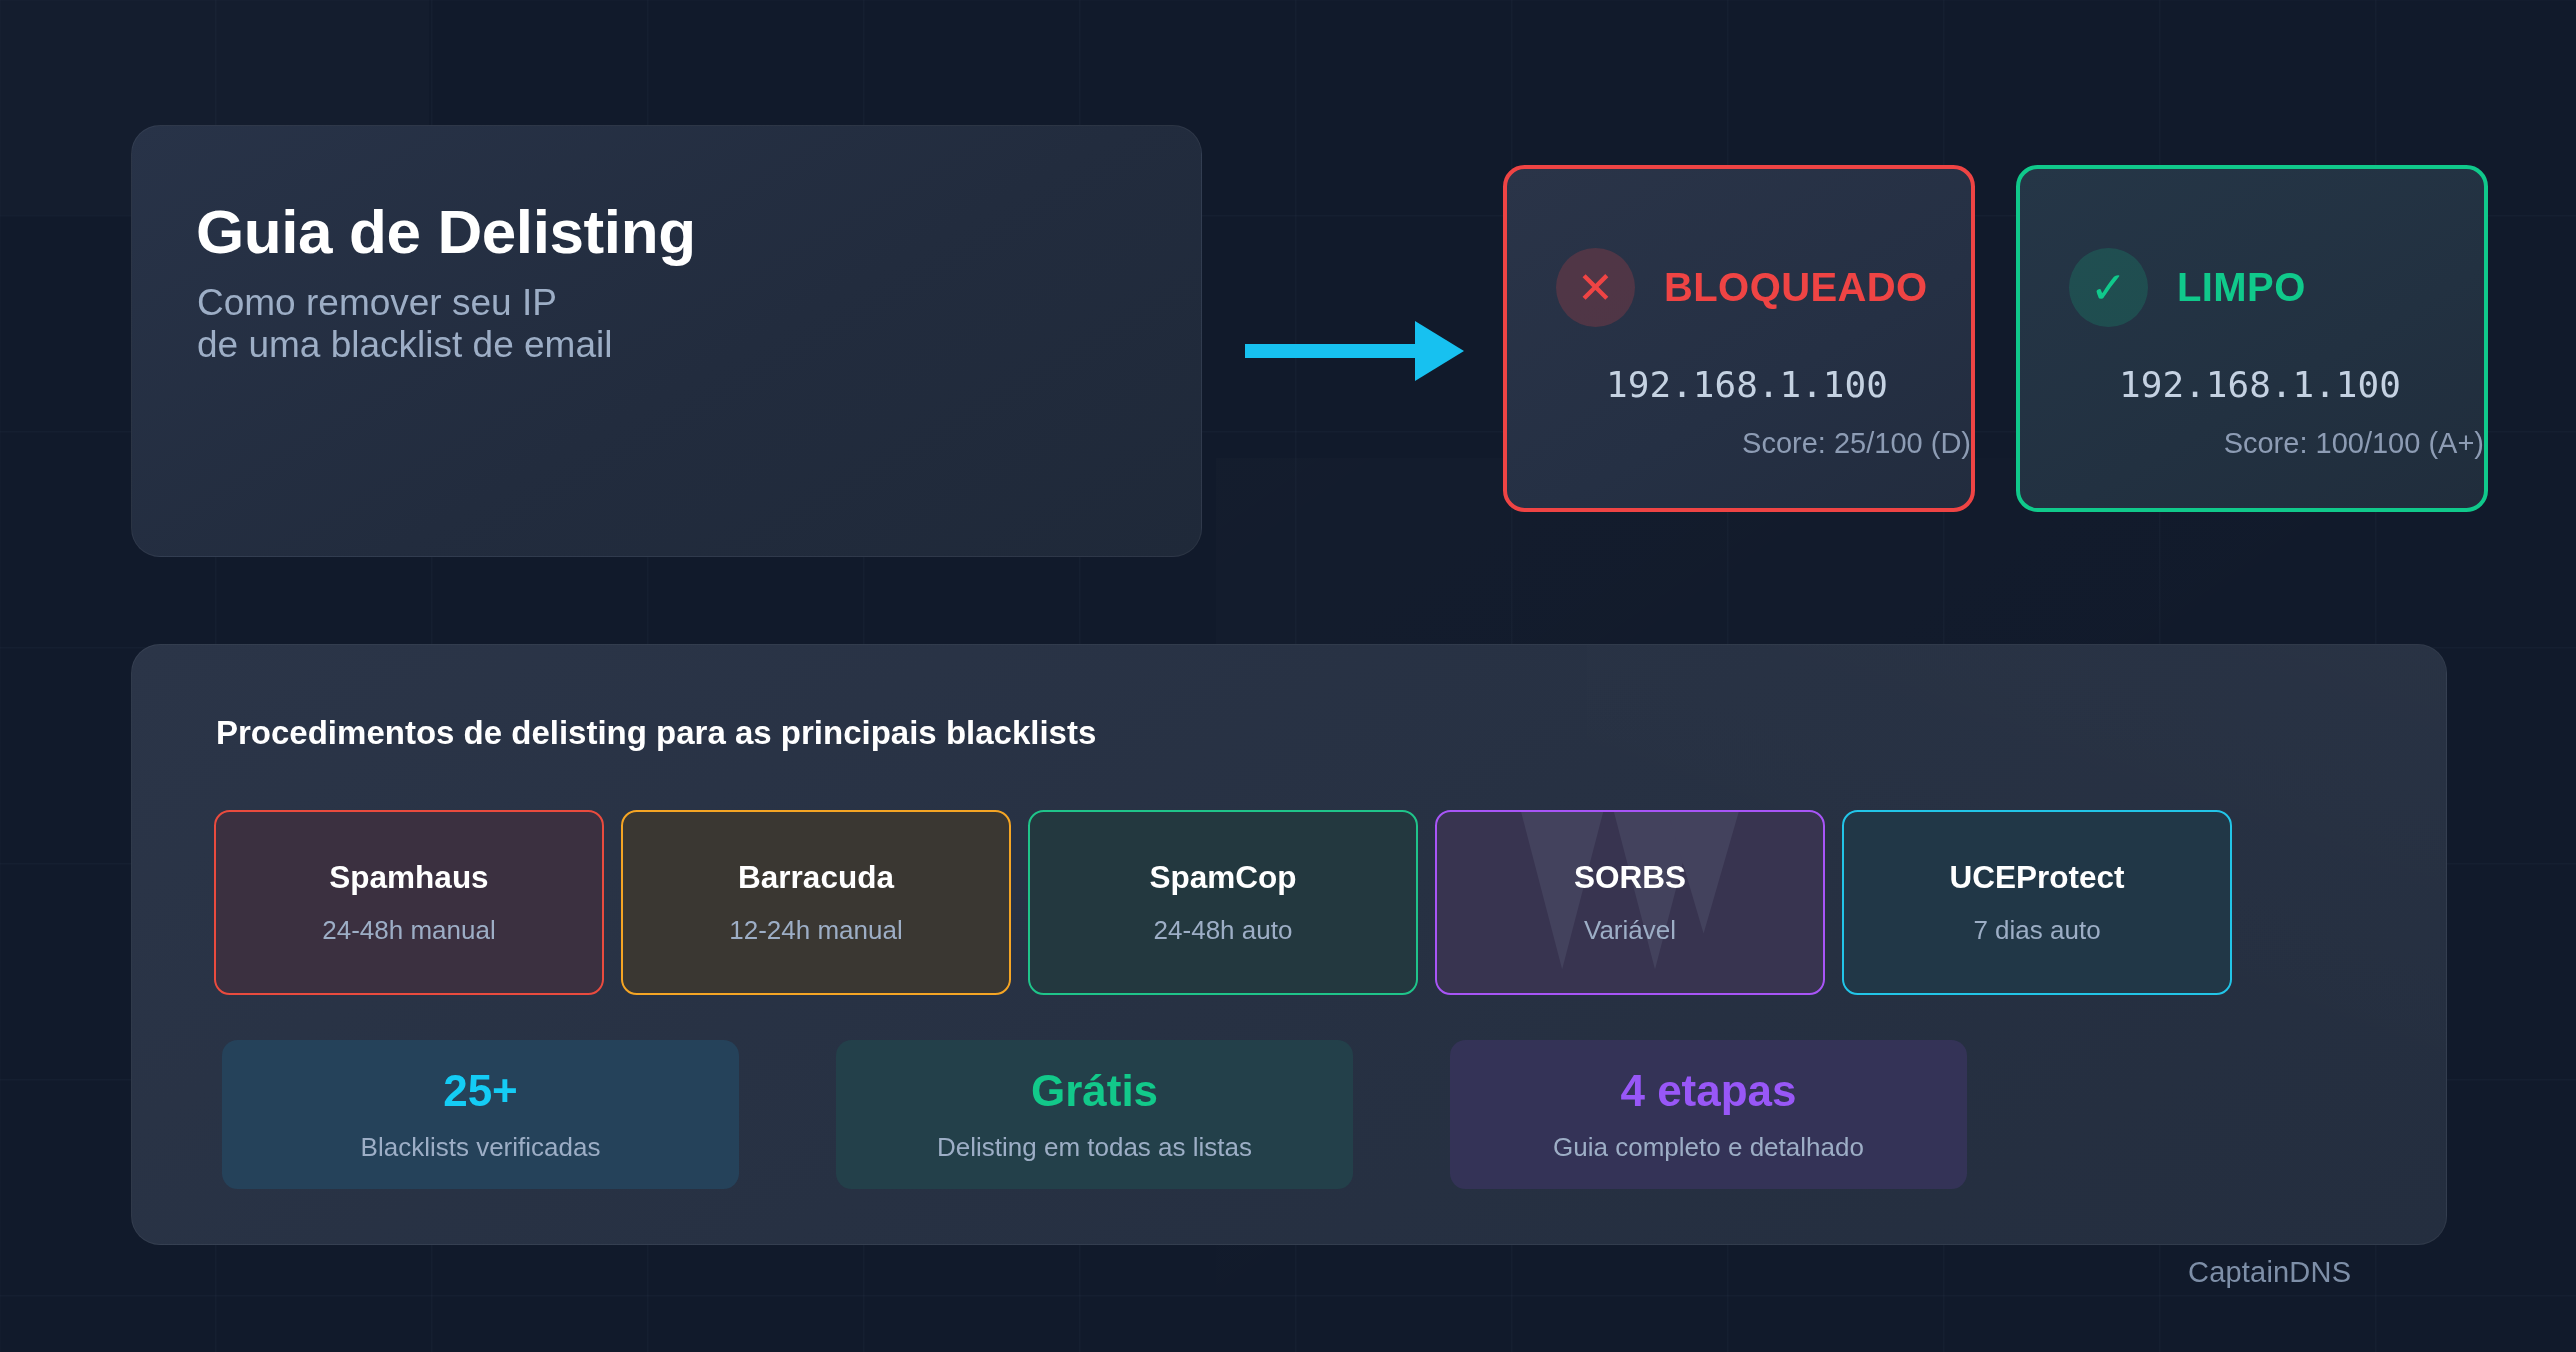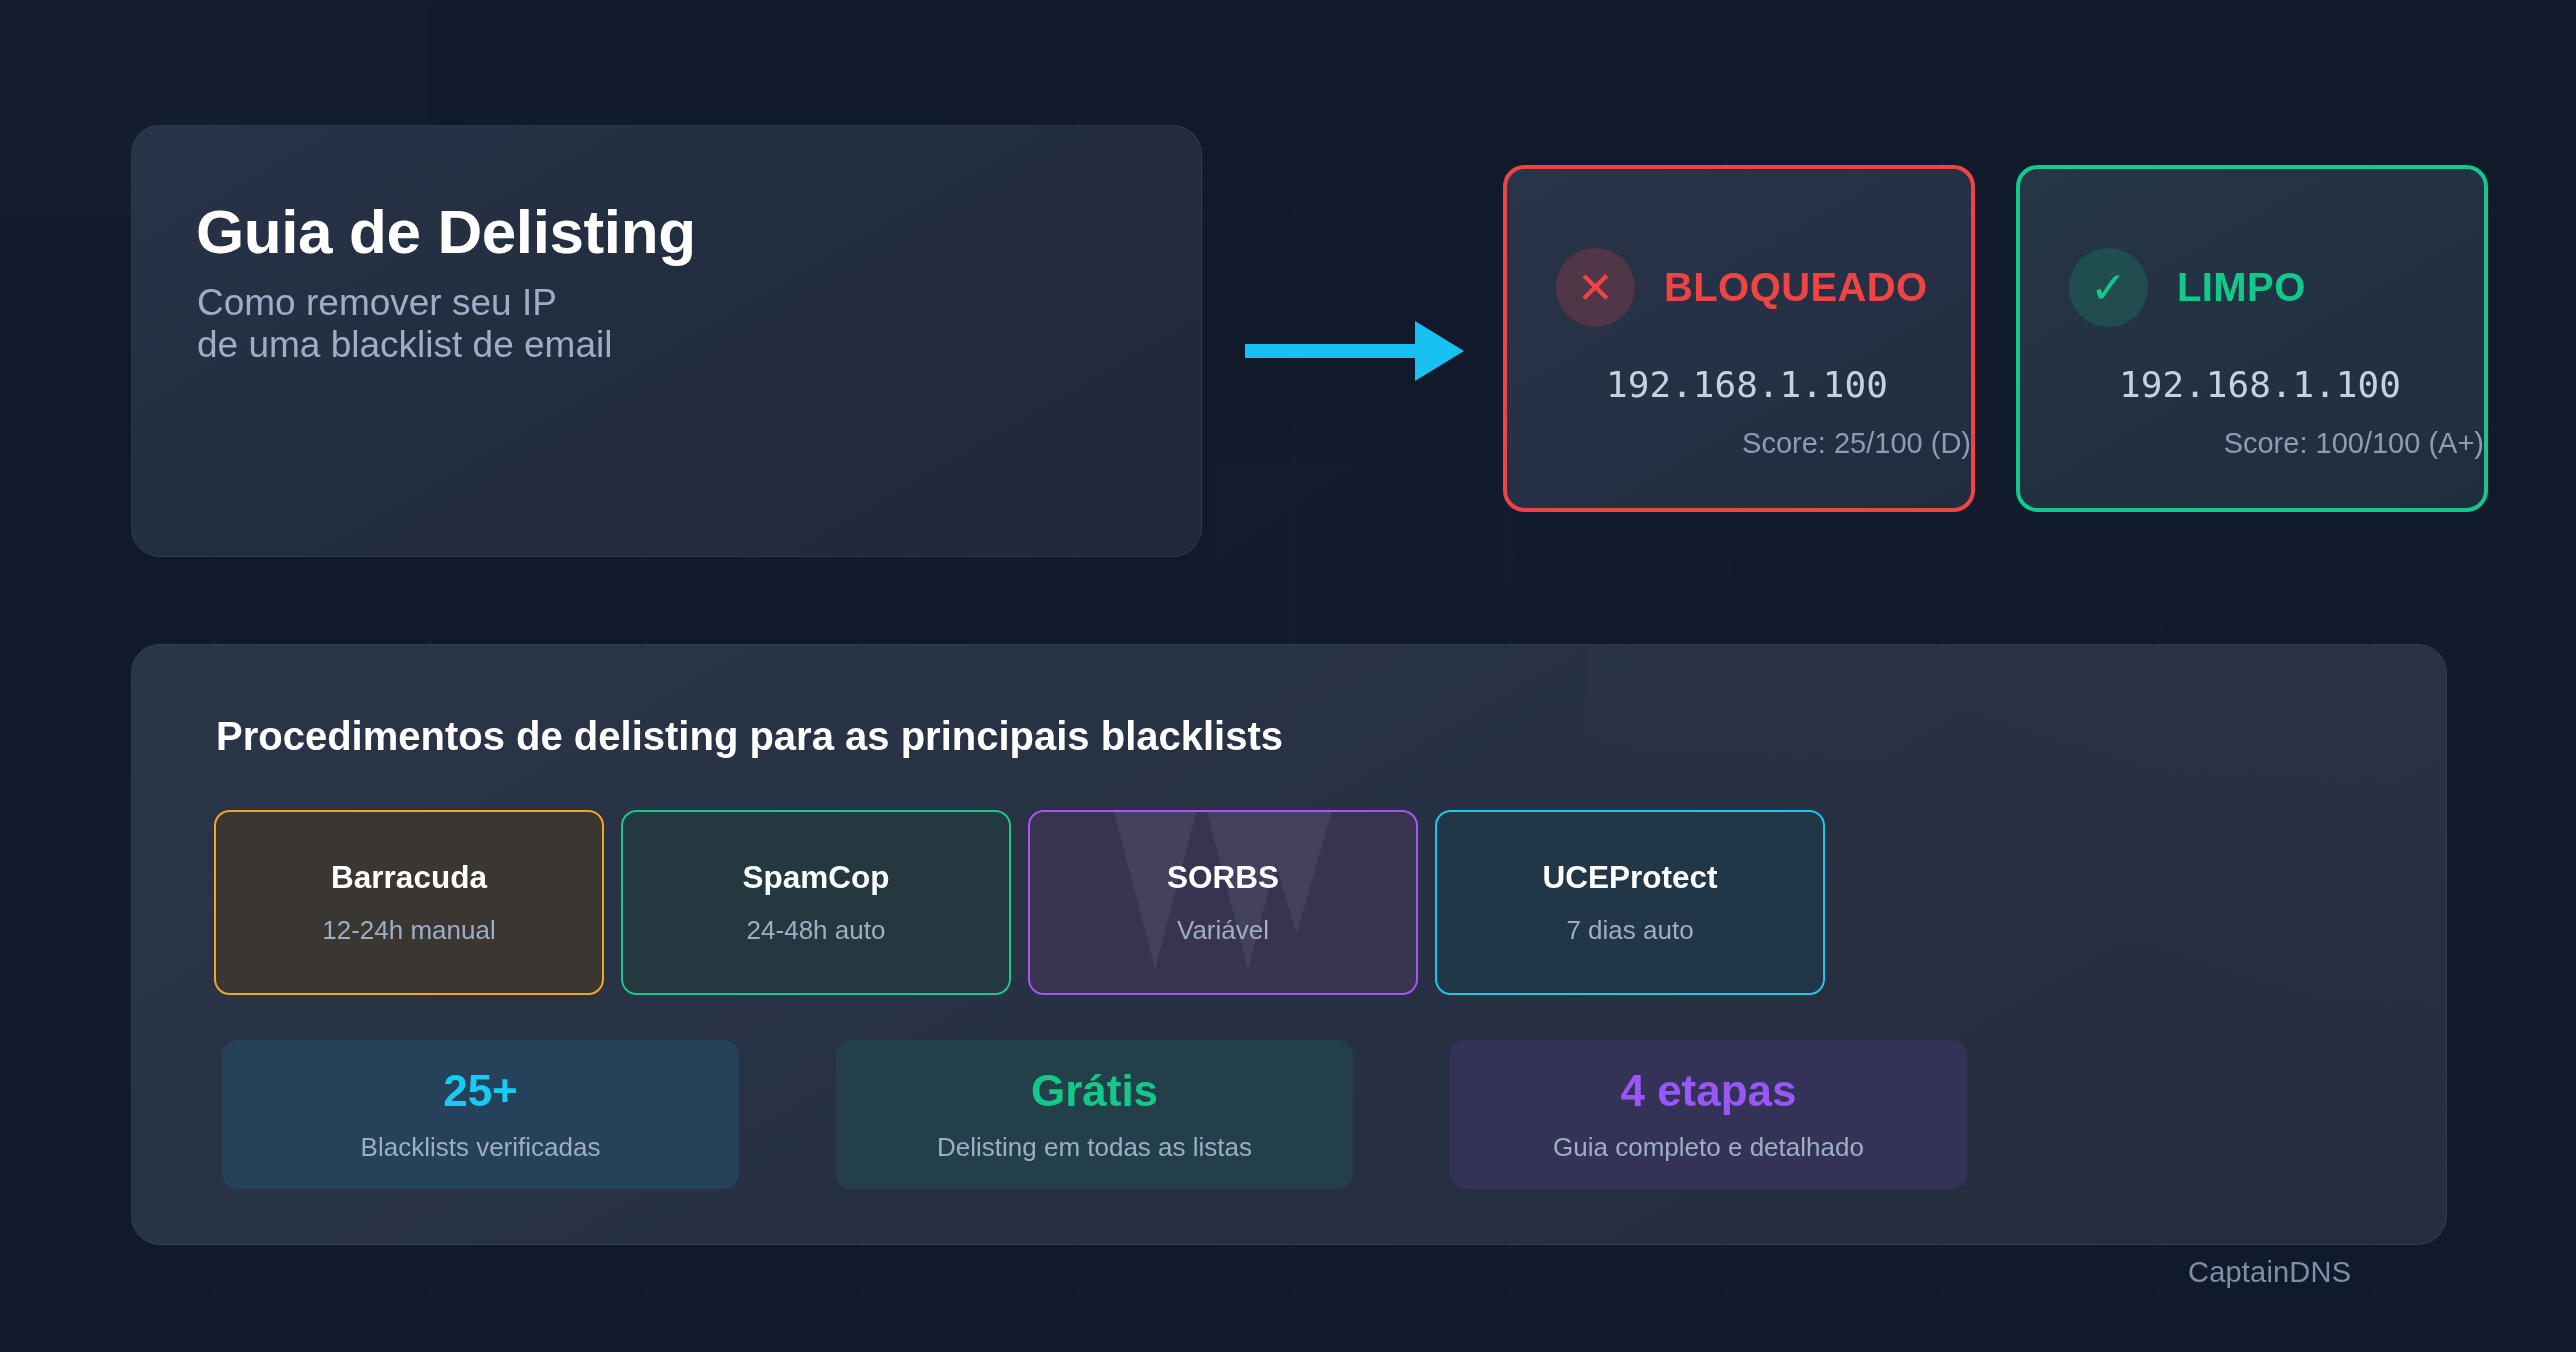--- a/index.html
+++ b/index.html
@@ -172,21 +172,21 @@
   .panel-sheen {
     position: absolute;
     right: -143px; top: -143px;
     width: 1002px; height: 1002px;
     background: linear-gradient(200deg, rgba(255,255,255,0.018) 0%, rgba(255,255,255,0) 50%);
     pointer-events: none;
   }
   .panel-heading {
     position: absolute;
     left: 84px; top: 69px;
-    font-size: 40px;
+    font-size: 33px;
     font-weight: bold;
     color: #ffffff;
     white-space: nowrap;
   }
 
   
   .chips {
     position: absolute;
     left: 82px; top: 165px;
     display: flex;
@@ -297,20 +297,24 @@
     <div class="status-ip">192.168.1.100</div>
     <div class="status-score">Score: 100/100 (A+)</div>
   </div>
 
   <div class="main-panel">
     <div class="panel-sheen"></div>
     <div class="panel-heading">Procedimentos de delisting para as principais blacklists</div>
 
     <div class="chips">
 
+      <div class="chip" style="border-color: rgb(234, 75, 62); background: rgb(59, 48, 64);">
+        <div class="chip-name">Spamhaus</div>
+        <div class="chip-time">24-48h manual</div>
+      </div>
 
       <div class="chip" style="border-color: rgb(245, 165, 36); background: rgb(58, 55, 50);">
         <div class="chip-name">Barracuda</div>
         <div class="chip-time">12-24h manual</div>
       </div>
 
       <div class="chip" style="border-color: rgb(31, 196, 138); background: rgb(35, 56, 63);">
         <div class="chip-name">SpamCop</div>
         <div class="chip-time">24-48h auto</div>
       </div>

